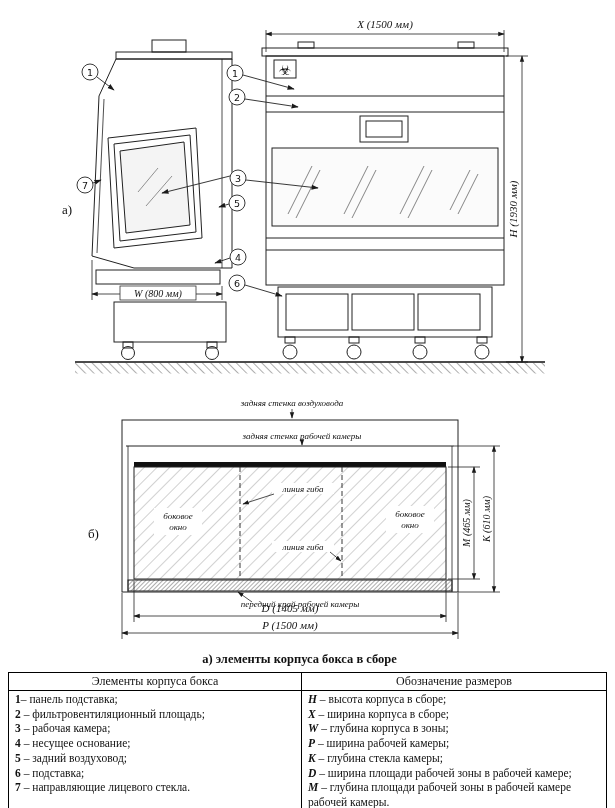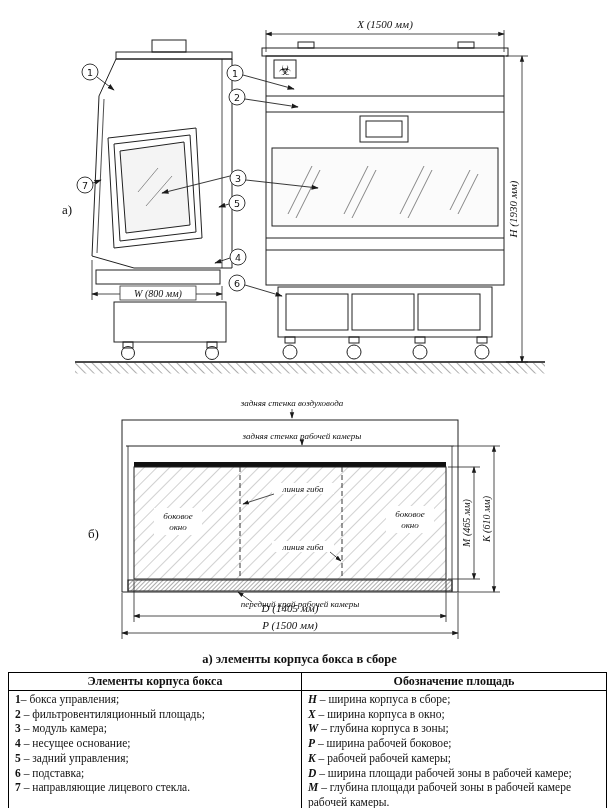--- a/index.html
+++ b/index.html
@@ -9,21 +9,21 @@
   .dimtxt{font-style:italic;font-size:11px;}
   .dimtxt-sm{font-style:italic;font-size:10px;}
   .lbl-sm{font-style:italic;font-size:9px;}
   .callout-num{font-family:"DejaVu Sans", sans-serif;font-size:9.5px;}
   .viewlabel{font-size:13px;}
   .captions{width:599px;text-align:center;line-height:1.25;}
   .caption{font-size:12.5px;font-weight:bold;}
   table.legend{border-collapse:collapse;width:599px;margin:4px 8px 0 8px;
         font-size:11.5px;line-height:1.28;}
   table.legend th, table.legend td{border:1px solid #000;padding:1px 6px;vertical-align:top;}
-  table.legend th{font-size:12px;text-align:center;font-weight:bold;padding:1px 16px;}
+  table.legend th{font-size:12px;text-align:center;font-weight:normal;padding:1px 16px;}
   td.elems{width:49%;}
   .tline b{font-style:normal;}
   .tline .dimletter{font-style:italic;font-weight:bold;}
 </style>
 </head>
 <body>
 
 <div class="page">
 
 <svg width="615" height="648" viewBox="0 0 615 648">
@@ -231,38 +231,38 @@
 </svg>
 
 <div class="captions">
   <div class="caption">а) элементы корпуса бокса в сборе</div>
 </div>
 
 <table class="legend">
   <tbody>
         <tr>
     <th>Элементы корпуса бокса</th>
-    <th>Обозначение площадь</th>
+    <th>Обозначение размеров</th>
   </tr>
   <tr>
     <td class="elems">
-      <div class="tline"><b>1</b><span>– бокса управления;</span></div>
+      <div class="tline"><b>1</b><span>– панель подставка;</span></div>
       <div class="tline"><b>2</b><span> – фильтровентиляционный площадь;</span></div>
-      <div class="tline"><b>3</b><span> – модуль камера;</span></div>
+      <div class="tline"><b>3</b><span> – рабочая камера;</span></div>
       <div class="tline"><b>4</b><span> – несущее основание;</span></div>
-      <div class="tline"><b>5</b><span> – задний управления;</span></div>
+      <div class="tline"><b>5</b><span> – задний воздуховод;</span></div>
       <div class="tline"><b>6</b><span> – подставка;</span></div>
       <div class="tline"><b>7</b><span> – направляющие лицевого стекла.</span></div>
     </td>
     <td>
-      <div class="tline"><b class="dimletter">H</b><span> – ширина корпуса в сборе;</span></div>
-      <div class="tline"><b class="dimletter">X</b><span> – ширина корпуса в окно;</span></div>
+      <div class="tline"><b class="dimletter">H</b><span> – высота корпуса в сборе;</span></div>
+      <div class="tline"><b class="dimletter">X</b><span> – ширина корпуса в сборе;</span></div>
       <div class="tline"><b class="dimletter">W</b><span> – глубина корпуса в зоны;</span></div>
-      <div class="tline"><b class="dimletter">P</b><span> – ширина рабочей боковое;</span></div>
-      <div class="tline"><b class="dimletter">K</b><span> – рабочей рабочей камеры;</span></div>
+      <div class="tline"><b class="dimletter">P</b><span> – ширина рабочей камеры;</span></div>
+      <div class="tline"><b class="dimletter">K</b><span> – глубина стекла камеры;</span></div>
       <div class="tline"><b class="dimletter">D</b><span> – ширина площади рабочей зоны в рабочей камере;</span></div>
       <div class="tline"><b class="dimletter">M</b><span> – глубина площади рабочей зоны в рабочей камере рабочей камеры.</span></div>
     </td>
   </tr>
 </tbody>
     </table>
 
 </div>
 
 </body></html>

